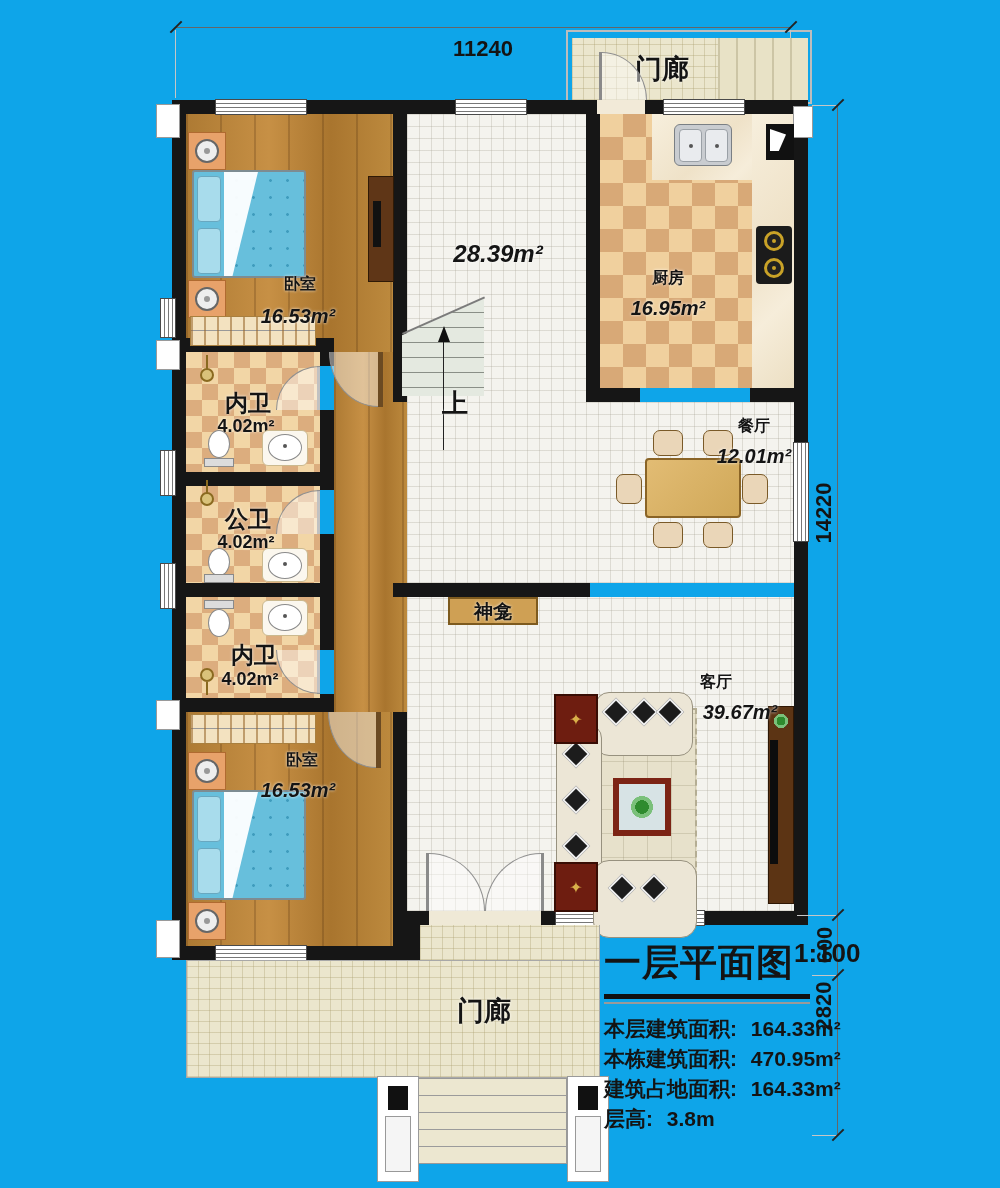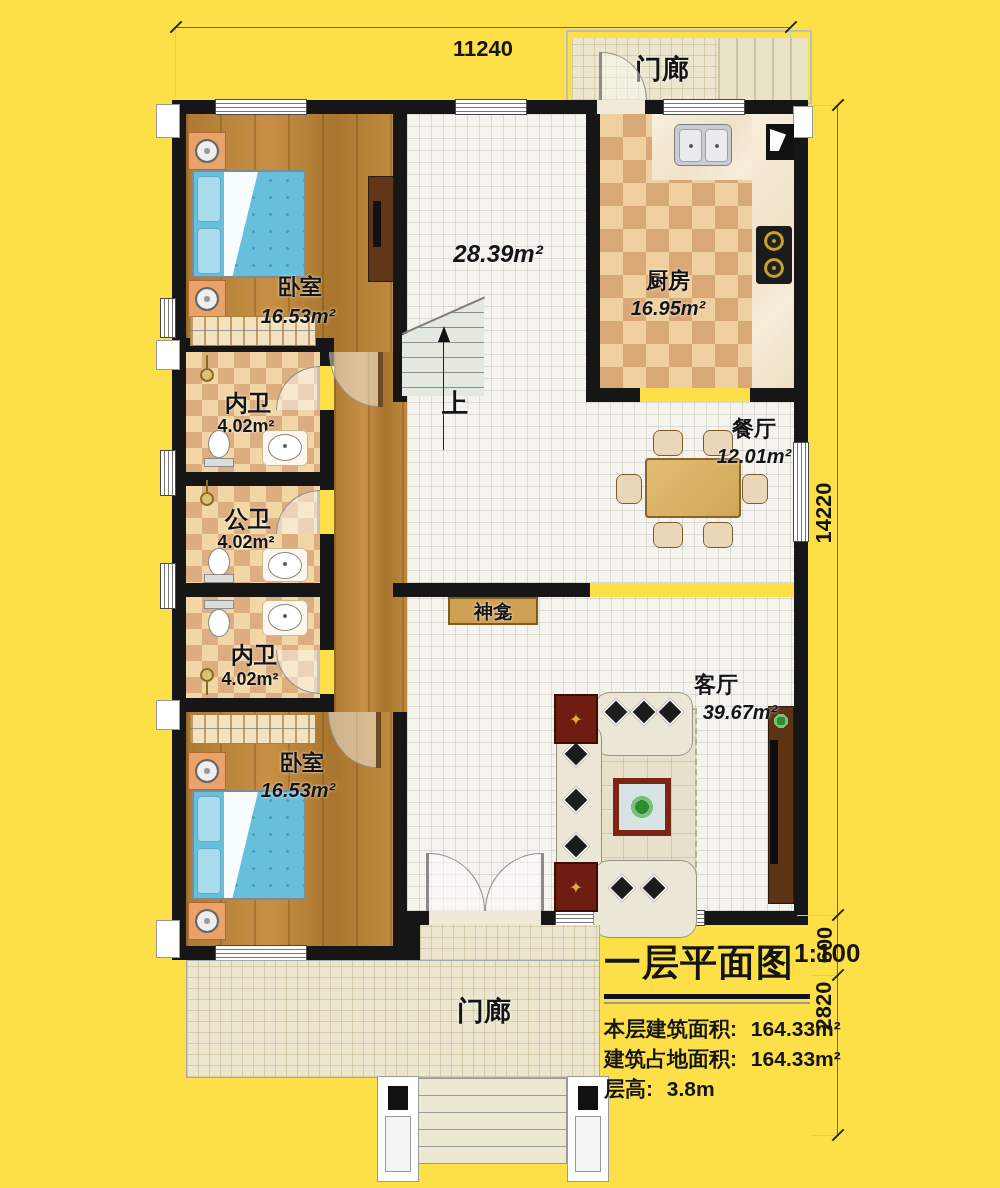--- a/index.html
+++ b/index.html
@@ -1,16 +1,16 @@
 <!DOCTYPE html>
 <html><head>
 <meta charset="utf-8">
 <style>
   html,body{margin:0;padding:0;background:#fff;}
-  .plan{position:relative;width:1000px;height:1188px;background:#fde047;overflow:hidden;
+  .plan{position:relative;width:1000px;height:1188px;background:#0ea5e9;overflow:hidden;
         font-family:"Liberation Sans","DejaVu Sans",sans-serif;color:#141414;}
   .abs{position:absolute;}
   .wall{position:absolute;background:#161616;}
   
   .wood{position:absolute;background-color:#b5803a;
         background-image:repeating-linear-gradient(90deg,rgba(60,30,5,.20) 0 2px,rgba(255,255,255,0) 2px 34px),
         linear-gradient(90deg,#ad7a33,#c79045 40%,#a9752e 70%,#bd8a3e);}
   .checker{position:absolute;background:repeating-conic-gradient(#d8a977 0% 25%,#f0d09e 0% 50%);background-size:46px 46px;}
   .checker-s{position:absolute;background:repeating-conic-gradient(#dcad7e 0% 25%,#f2d6a6 0% 50%);background-size:32px 32px;}
   .tile{position:absolute;background-color:#f4f3ee;
@@ -28,21 +28,21 @@
   .pilaster{position:absolute;background:#fff;border:1.5px solid #9a9a9a;box-sizing:border-box;}
   
   .arc{position:absolute;background:rgba(255,255,255,.45);box-sizing:border-box;}
   .arc.tl{border-top:1.5px solid #8f8f8f;border-left:1.5px solid #8f8f8f;border-top-left-radius:100%;}
   .arc.tr{border-top:1.5px solid #8f8f8f;border-right:1.5px solid #8f8f8f;border-top-right-radius:100%;}
   .arc.bl{border-bottom:1.5px solid #8f8f8f;border-left:1.5px solid #8f8f8f;border-bottom-left-radius:100%;}
   .leaf{position:absolute;background:#6b4a22;}
   
   .lbl{position:absolute;transform:translateX(-50%);white-space:nowrap;font-weight:700;color:#141414;
        text-shadow:0 0 3px rgba(255,255,255,.9);line-height:1;}
-  .name{font-size:22px;}
+  .name{font-size:16px;}
   .name-s{font-size:23px;text-align:right;}
   .area{font-size:20px;font-style:italic;}
   .area-s{font-size:18px;}
   .dimt{position:absolute;font-weight:700;font-size:22px;white-space:nowrap;}
   .vlbl{transform:rotate(-90deg);text-align:center;}
   .tick{position:absolute;width:16px;height:2px;background:#222;transform:rotate(-45deg);}
   .dline{position:absolute;background:#666;}
   .ext{position:absolute;background:#c6c6c6;}
   
   .toilet-bowl{position:absolute;background:#fff;border:1.5px solid #8a8a8a;border-radius:50%;box-sizing:border-box;}
@@ -328,20 +328,24 @@
       <span style="font-size:37px;font-weight:700;letter-spacing:1px;">一层平面图</span>
       <span style="font-size:26px;font-weight:700;">1:100</span>
     </div>
     <div style="width:206px;height:5px;background:#111;margin-top:6px;"></div>
     <div style="width:206px;height:2px;background:#9a9a9a;margin-top:3px;"></div>
     <div class="trow" style="margin-top:10px;">
       <span>本层建筑面积:</span>
       <span style="margin-left:8px;">164.33m²</span>
     </div>
     <div class="trow">
+      <span>本栋建筑面积:</span>
+      <span style="margin-left:8px;">470.95m²</span>
+    </div>
+    <div class="trow">
       <span>建筑占地面积:</span>
       <span style="margin-left:8px;">164.33m²</span>
     </div>
     <div class="trow">
       <span>层高:</span>
       <span style="margin-left:8px;">3.8m</span>
     </div>
   </div>
 
 </div>

